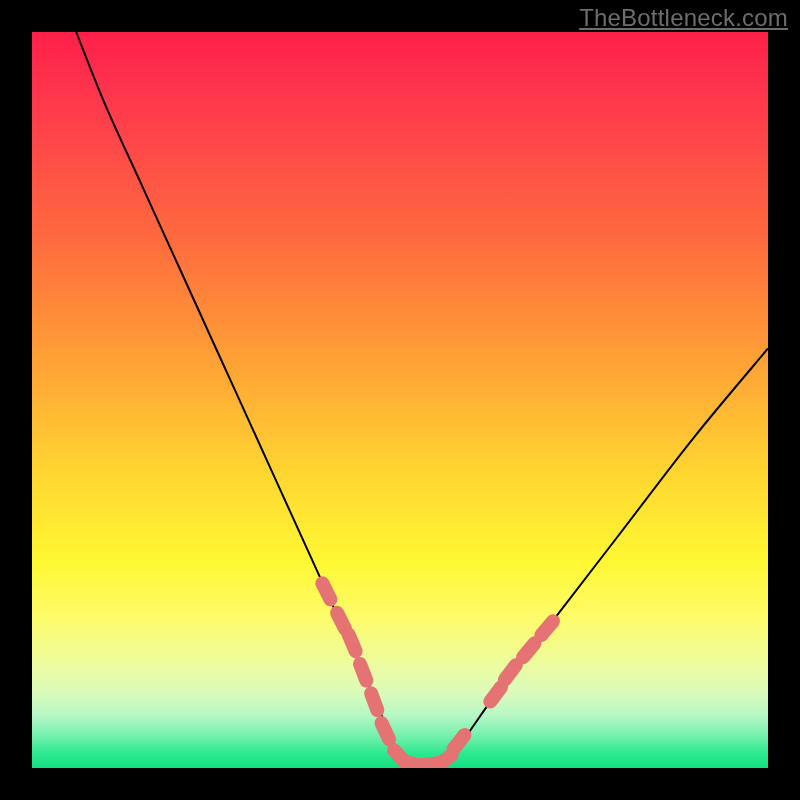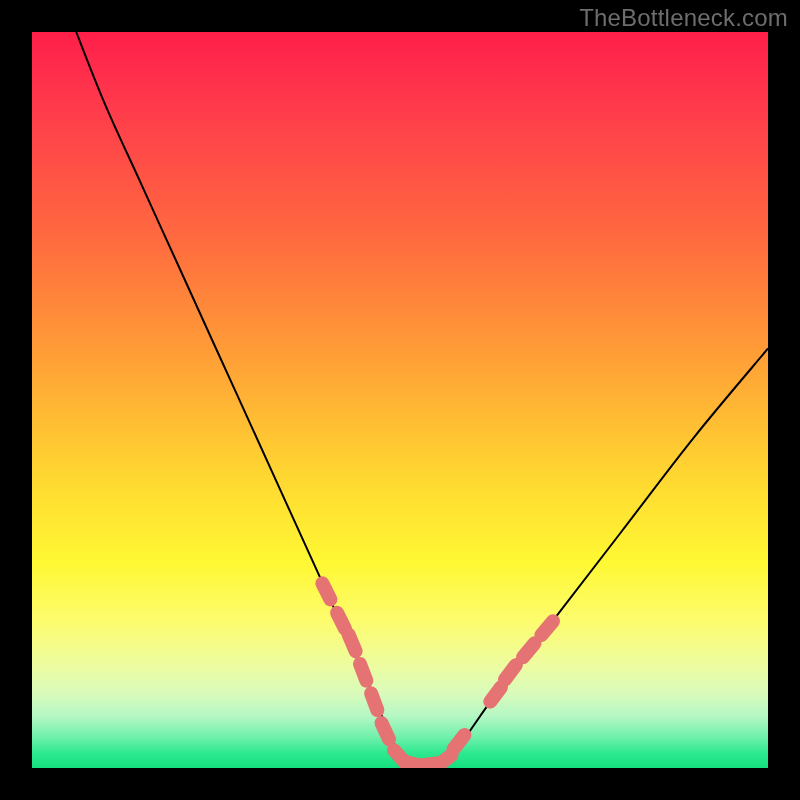--- a/index.html
+++ b/index.html
@@ -46,20 +46,21 @@
     );
   }
   .watermark {
     position: absolute;
     top: 4px;
     right: 12px;
     color: #6d6d6d;
     font-size: 24px;
     letter-spacing: 0.2px;
     font-weight: 400;
+    text-decoration: underline;
   }
   svg.curve {
     position: absolute;
     inset: 0;
   }
 </style>
 </head>
 <body>
 
 <div class="frame">

